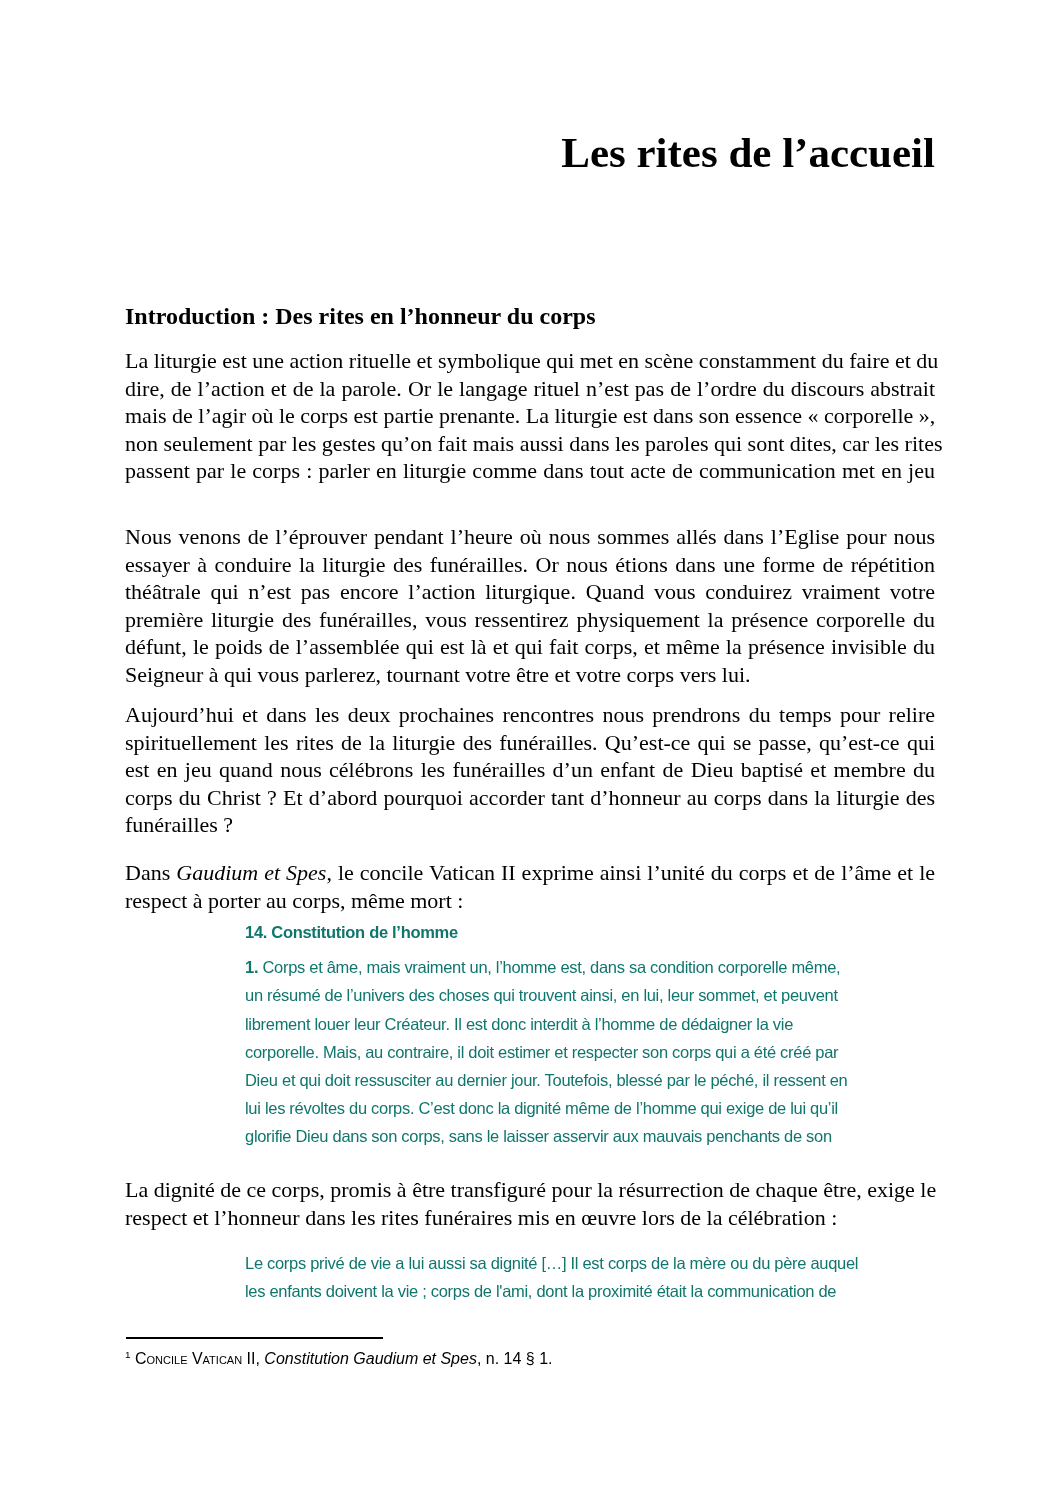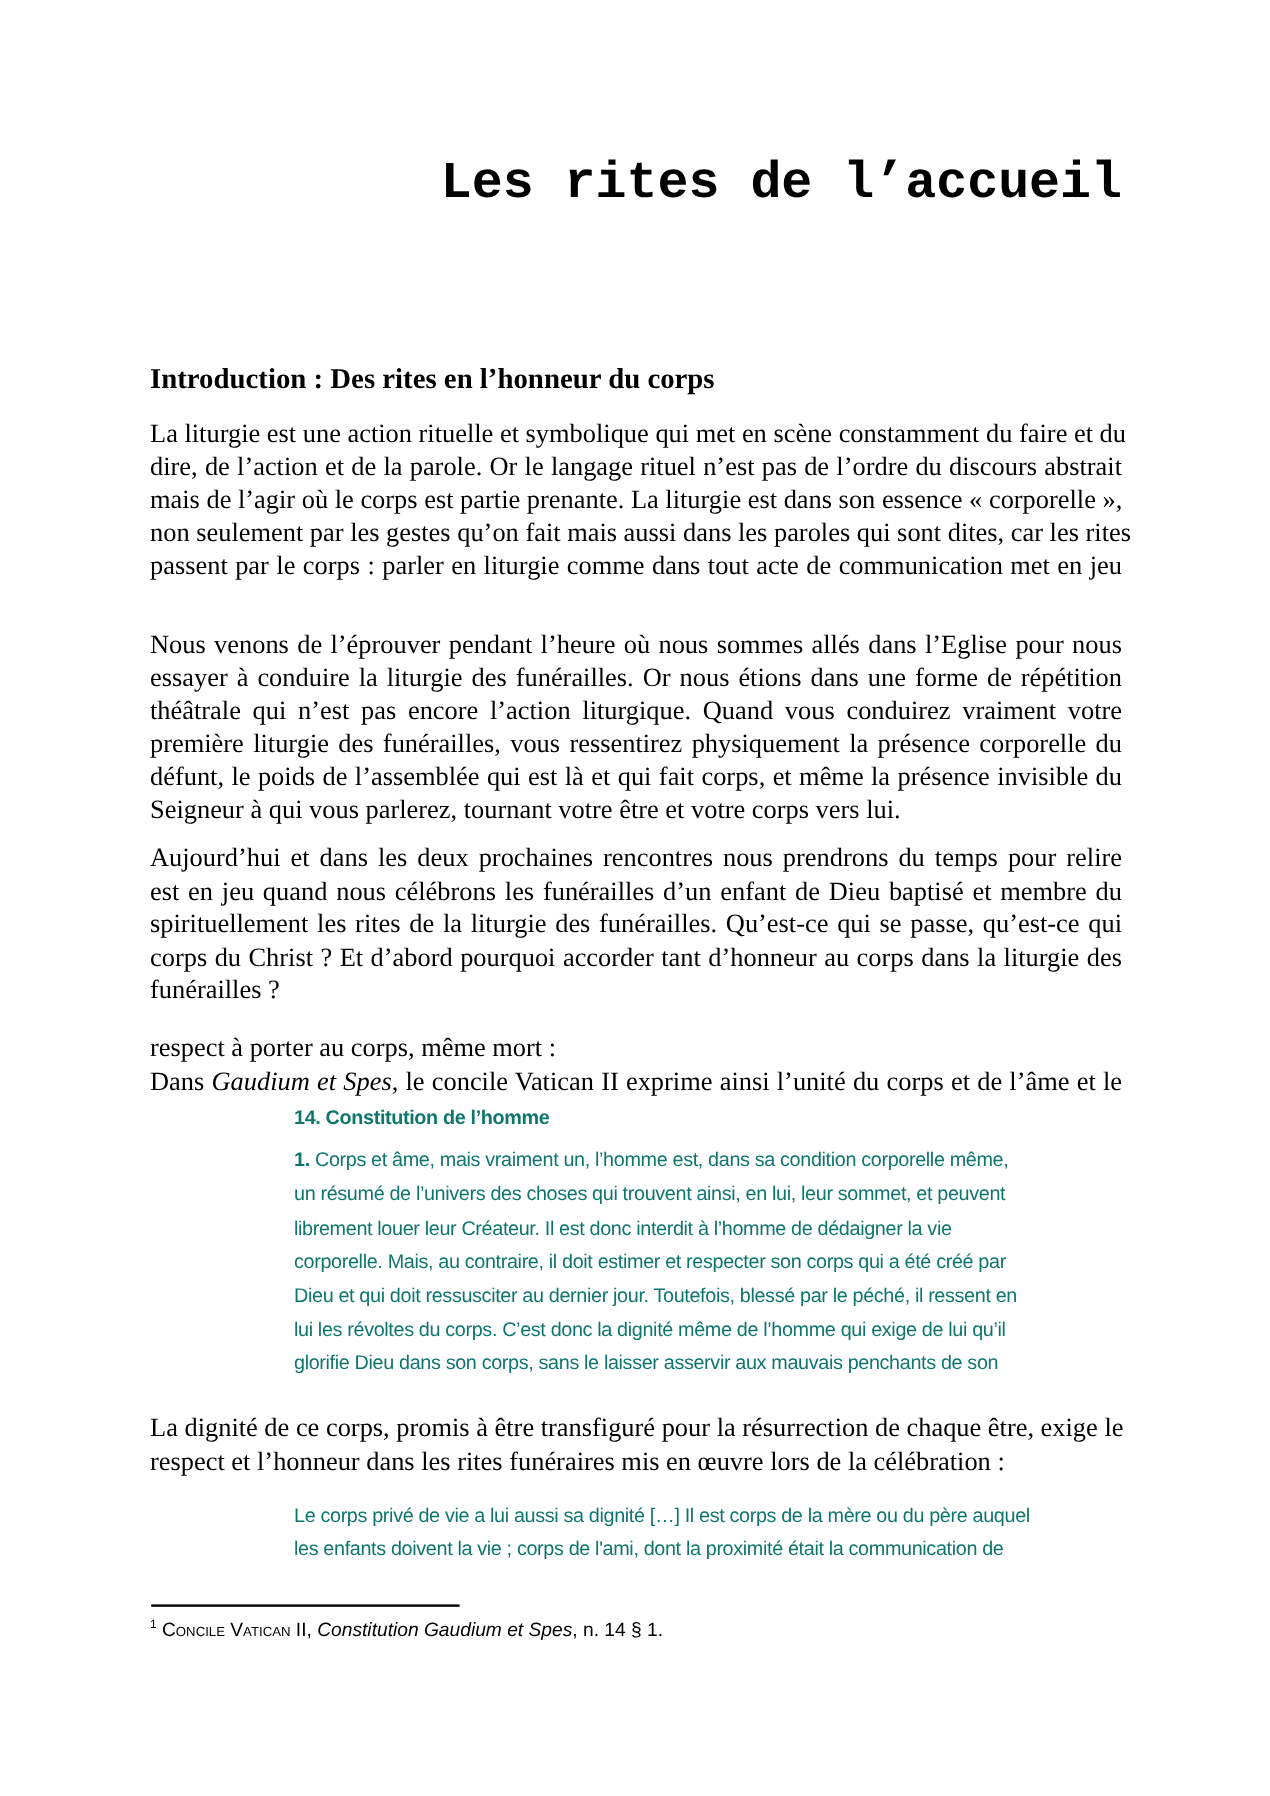--- a/index.html
+++ b/index.html
@@ -15,21 +15,21 @@
     position: absolute; top: 0; left: 0;
     width: 1058px; height: 1497px;
     background: #ffffff;
   }
   .content {
     position: absolute; left: 125px; top: 0;
     width: 810px; height: 1497px;
   }
   .title {
     position: absolute; top: 128px; left: 0; width: 810px;
-    font-family: Liberation Mono, monospace;
+    font-family: Liberation Serif, serif;
     font-size: 43px; line-height: 50px; font-weight: bold;
     text-align: right;
     white-space: nowrap;
   }
   .heading {
     position: absolute; top: 301px; left: 0; width: 810px;
     font-family: "Liberation Serif", serif;
     font-size: 24px; line-height: 30px; font-weight: bold;
     white-space: nowrap;
   }
@@ -98,29 +98,29 @@
         <div class="jline">Nous venons de l’éprouver pendant l’heure où nous sommes allés dans l’Eglise pour nous</div>
         <div class="jline">essayer à conduire la liturgie des funérailles. Or nous étions dans une forme de répétition</div>
         <div class="jline">théâtrale qui n’est pas encore l’action liturgique. Quand vous conduirez vraiment votre</div>
         <div class="jline">première liturgie des funérailles, vous ressentirez physiquement la présence corporelle du</div>
         <div class="jline">défunt, le poids de l’assemblée qui est là et qui fait corps, et même la présence invisible du</div>
         <div class="jline last">Seigneur à qui vous parlerez, tournant votre être et votre corps vers lui.</div>
       </div>
 
     <div class="para" style="top:701px">
         <div class="jline">Aujourd’hui et dans les deux prochaines rencontres nous prendrons du temps pour relire</div>
+        <div class="jline">spirituellement les rites de la liturgie des funérailles. Qu’est-ce qui se passe, qu’est-ce qui</div>
         <div class="jline">est en jeu quand nous célébrons les funérailles d’un enfant de Dieu baptisé et membre du</div>
-        <div class="jline">spirituellement les rites de la liturgie des funérailles. Qu’est-ce qui se passe, qu’est-ce qui</div>
         <div class="jline">corps du Christ ? Et d’abord pourquoi accorder tant d’honneur au corps dans la liturgie des</div>
         <div class="jline last">funérailles ?</div>
       </div>
 
     <div class="para" style="top:859px">
+        <div class="jline">Dans <i>Gaudium et Spes</i>, le concile Vatican II exprime ainsi l’unité du corps et de l’âme et le</div>
         <div class="jline last">respect à porter au corps, même mort :</div>
-        <div class="jline">Dans <i>Gaudium et Spes</i>, le concile Vatican II exprime ainsi l’unité du corps et de l’âme et le</div>
       </div>
 
     <div class="quote" style="top:918px">
       <div class="q-heading">14. Constitution de l’homme</div>
       <div class="q-body">
           <div class="line"><b>1.</b> Corps et âme, mais vraiment un, l’homme est, dans sa condition corporelle même,</div>
           <div class="line">un résumé de l’univers des choses qui trouvent ainsi, en lui, leur sommet, et peuvent</div>
           <div class="line">librement louer leur Créateur. Il est donc interdit à l’homme de dédaigner la vie</div>
           <div class="line">corporelle. Mais, au contraire, il doit estimer et respecter son corps qui a été créé par</div>
           <div class="line">Dieu et qui doit ressusciter au dernier jour. Toutefois, blessé par le péché, il ressent en</div>

